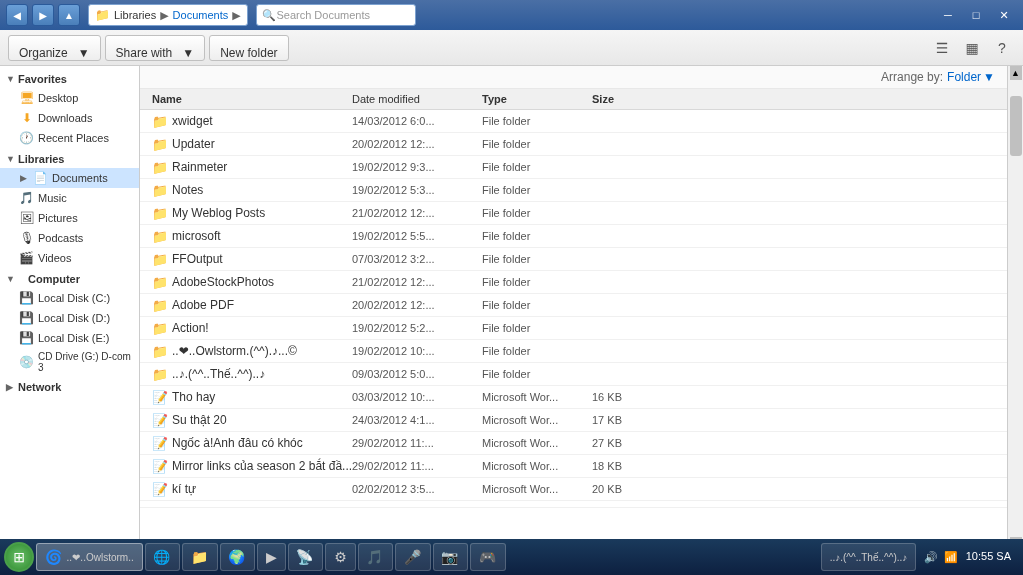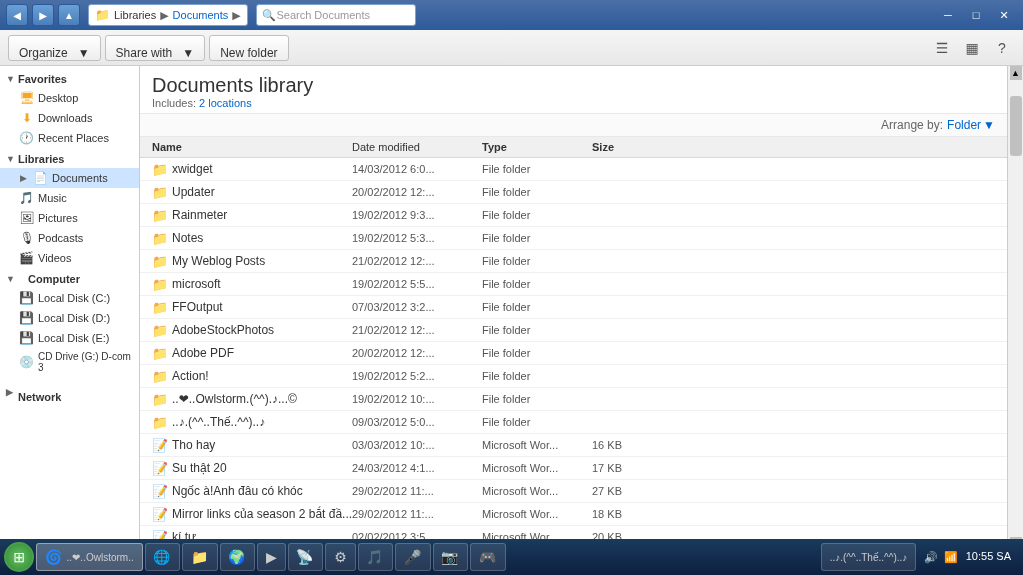--- a/index.html
+++ b/index.html
@@ -559,33 +559,26 @@
         </div>
         <div class="nav-item">
           <span class="nav-icon">💿</span>
           <span style="font-size:10px;">CD Drive (G:) D-com 3</span>
         </div>
       </div>
 
       <div class="nav-section">
         <div class="nav-section-header">
           <span class="expand-arrow">▶</span>
-          <span style="margin-left:2px;margin-top:10px;">Network</span>
+          <span style="margin-left:2px;">Network</span>
         </div>
       </div>
     </div>
 
     <div class="content-pane">
-      <div class="content-header">
-        <div class="library-title">Documents library</div>
-        <div class="library-subtitle">
-          <span>Includes:</span>
-          <a>2 locations</a>
-        </div>
-      </div>
 
       <div class="content-toolbar">
         <div class="arrange-by">
           <span>Arrange by:</span>
           <span class="arrange-btn">
             <span>Folder</span>
             <span>▼</span>
           </span>
         </div>
       </div>

